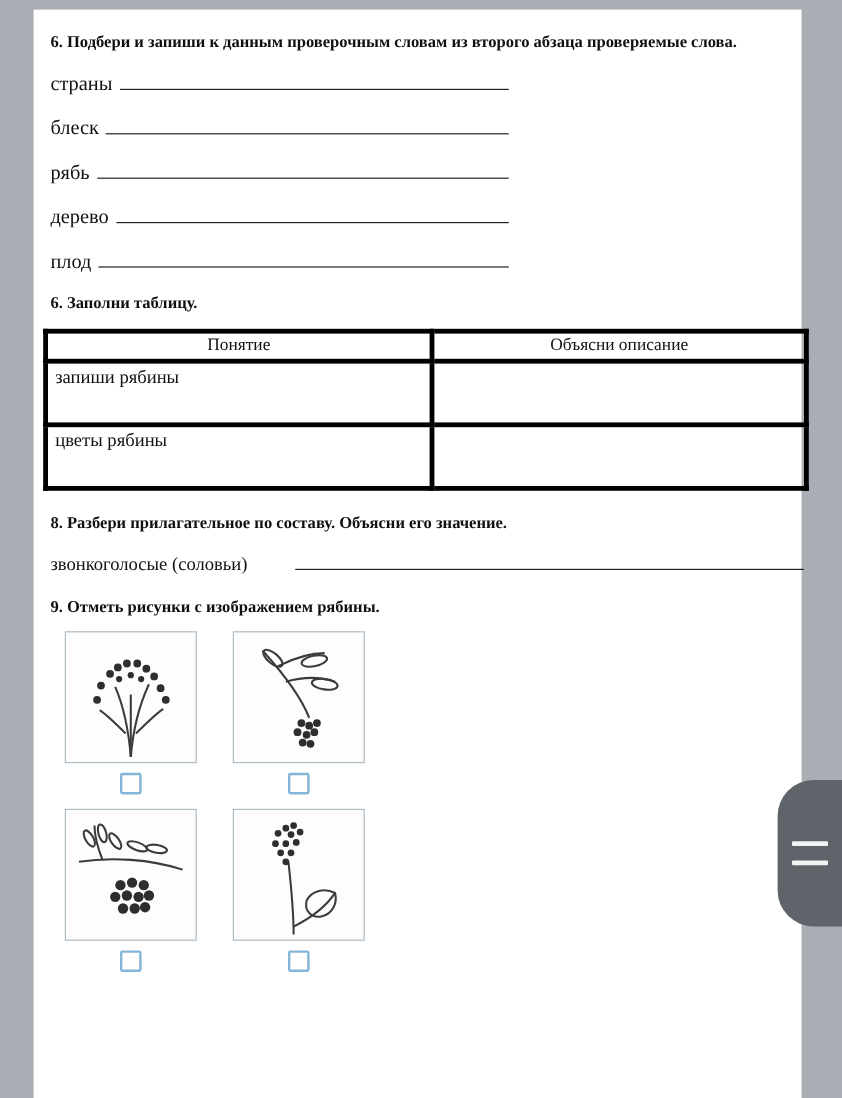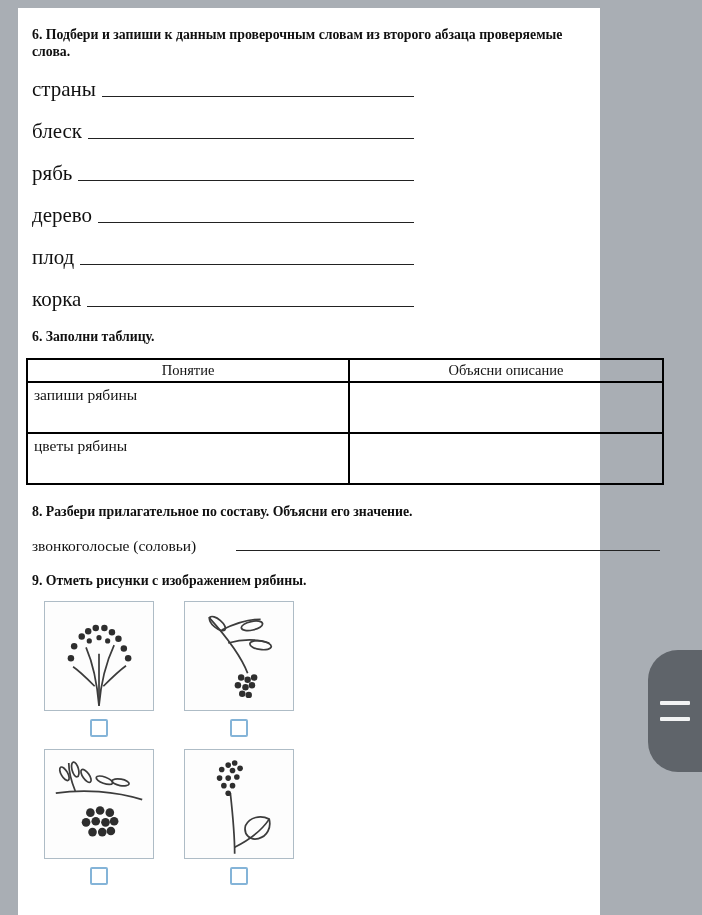--- a/index.html
+++ b/index.html
@@ -9,56 +9,56 @@
     background:#a9aeb4;
   }
   .frame{
     position:relative;
     width:702px;height:915px;
     background:#a9aeb4;
     overflow:hidden;
   }
   .page{
     position:absolute;
-    left:18px;top:8px;
-    width:582px;height:907px;
+    left:28px;top:8px;
+    width:640px;height:907px;
     background:#ffffff;
     box-sizing:border-box;
     padding-top:18px;
     color:#111;
   }
   .heading{
     margin:0 0 0 14px;
     font-weight:bold;
     font-size:13.8px;
     line-height:17px;
     color:#101010;
   }
   .word-line{
     display:flex;
-    align-items:center;
+    align-items:flex-start;
     width:382px;
     margin:17px 0 0 14px;
-    font-size:21px;
+    font-size:17px;
   }
   .word-line .w{white-space:nowrap;margin-right:6px;}
   .blank{
     flex:1;
     border-bottom:1px solid #222;
     height:14px;
   }
   .h7{margin-top:16px;}
   table.t7{
     border-collapse:collapse;
     margin:13px 0 0 8px;
     width:638px;
     table-layout:fixed;
   }
   table.t7 th, table.t7 td{
-    border:2px solid #000000;
+    border:4px solid #000000;
     font-weight:normal;
   }
   table.t7 th{
     font-size:14.5px;
     text-align:center;
     height:19px;
     padding:1px 4px;
   }
   table.t7 col.c1{width:322px;}
   table.t7 td{
@@ -141,24 +141,20 @@
     <div class="word-line">
       <span class="w">рябь</span>
       <span class="blank"></span>
     </div>
     <div class="word-line">
       <span class="w">дерево</span>
       <span class="blank"></span>
     </div>
     <div class="word-line">
       <span class="w">плод</span>
-      <span class="blank"></span>
-    </div>
-    <div class="word-line">
-      <span class="w">корка</span>
       <span class="blank"></span>
     </div>
 
     <div class="heading h7">6. Заполни таблицу.</div>
 
     <table class="t7">
       <colgroup>
           <col class="c1">
           <col>
         </colgroup>

